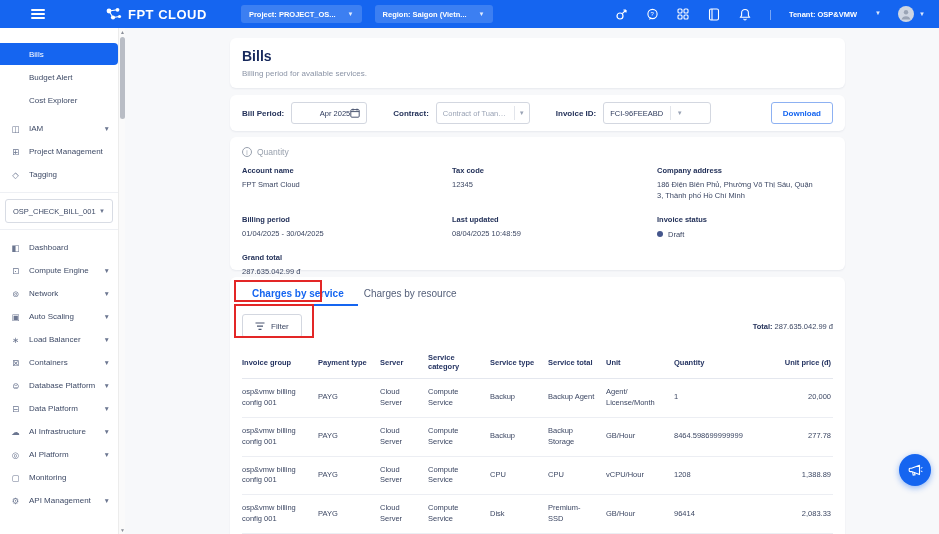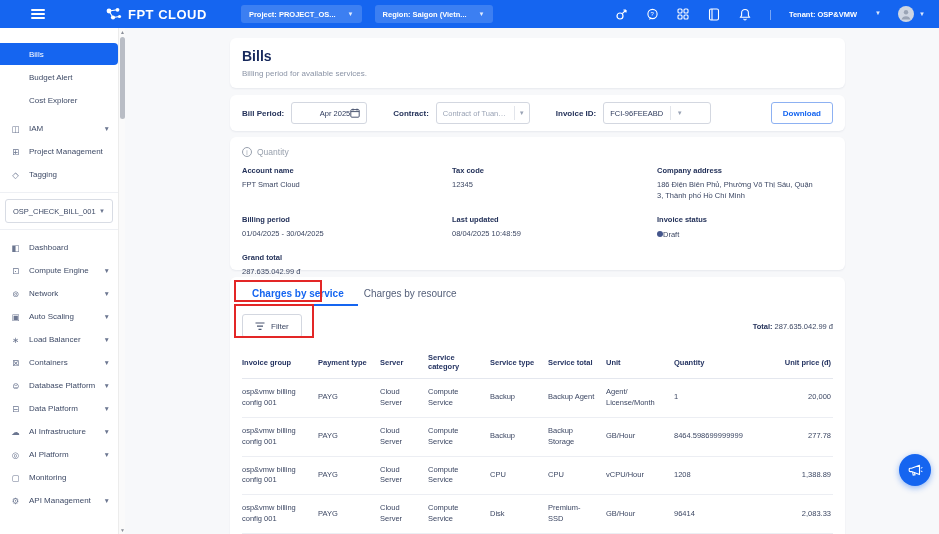--- a/index.html
+++ b/index.html
@@ -70,21 +70,21 @@
   .fselect .chev { width:17px; text-align:center; font-size:6px; color:#9aa3b5; }
   .gap24 { width:26px; flex:none; }
   .download-btn { margin-left:auto; height:22px; padding:0 11px; border:1px solid #8db1f2; border-radius:3px;
     background:#fff; color:#1565f0; font-size:8px; font-weight:bold; font-family:inherit; cursor:pointer; }
 
   .summary-card { margin-top:6px; height:133px; padding:10px 12px; }
   .sum-head { display:flex; align-items:center; gap:5px; color:#99a1ae; font-size:8.5px; }
   .sum-grid { margin-top:9px; display:grid; grid-template-columns:210px 205px 1fr; row-gap:13px; }
   .fld-label { font-size:7.5px; font-weight:bold; color:#233159; }
   .fld-value { font-size:7.5px; color:#3c4763; margin-top:4px; line-height:1.5; padding-right:14px; }
-  .status-line { display:flex; align-items:center; margin-top:5px; }
+  .status-line { display:flex; align-items:center; gap:5px; margin-top:5px; }
   .status-dot { width:6px; height:6px; border-radius:50%; background:#44568c; }
 
   .table-card { margin-top:7px; position:relative; padding:0 12px 10px; min-height:268px; }
   .tabs { display:flex; gap:0; padding-top:6px; }
   .tab { font-size:10px; padding:5px 10px 6px; cursor:pointer; color:#55607a; position:relative; }
   .tab.active { color:#1565f0; font-weight:bold; }
   .tab.active::after { content:""; position:absolute; left:-4px; right:-4px; bottom:-1px; height:2px; background:#1565f0; }
   .toolbar { display:flex; align-items:center; margin-top:9px; }
   .filter-btn { height:24px; padding:0 12px; border:1px solid #d3d7e0; border-radius:3px; background:#fff;
     display:flex; align-items:center; gap:6px; font-size:8px; color:#3c4763; font-family:inherit; cursor:pointer; }

